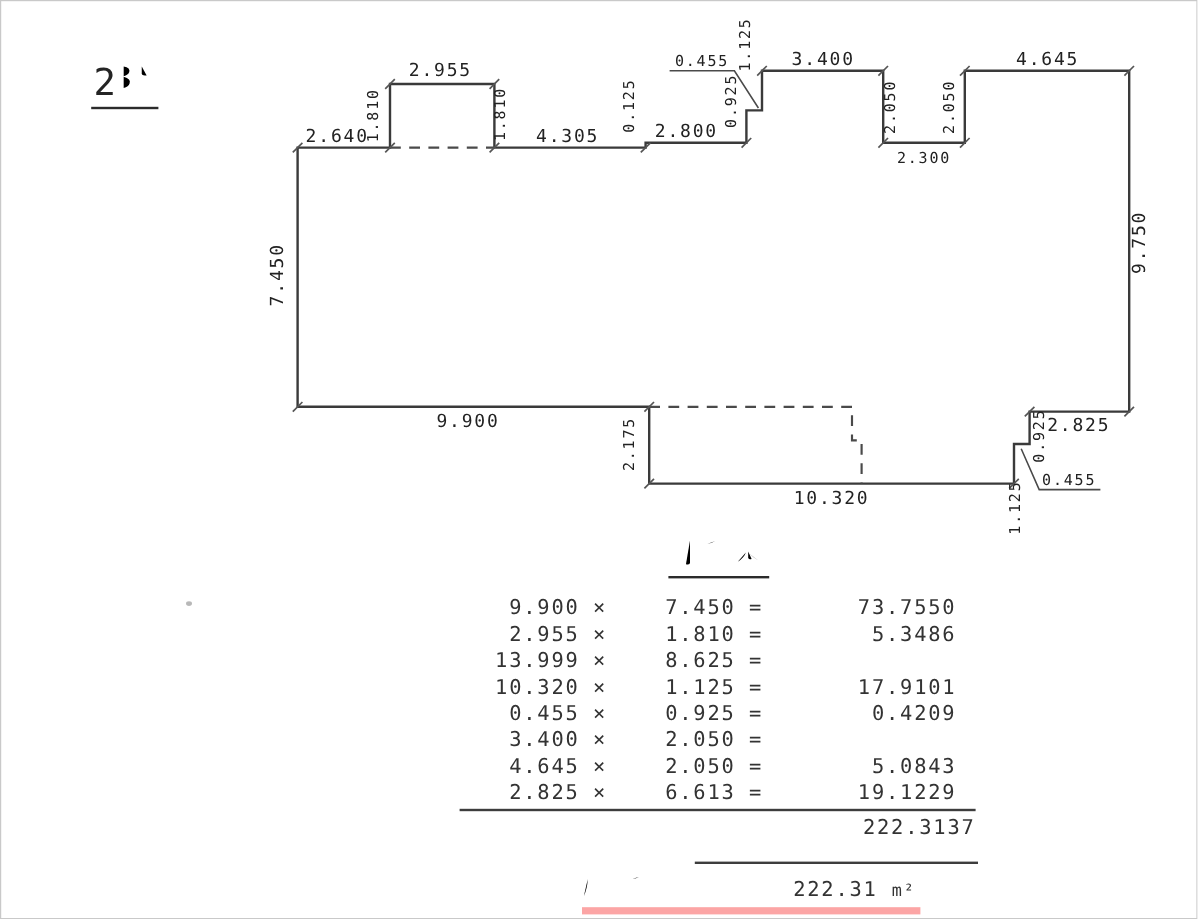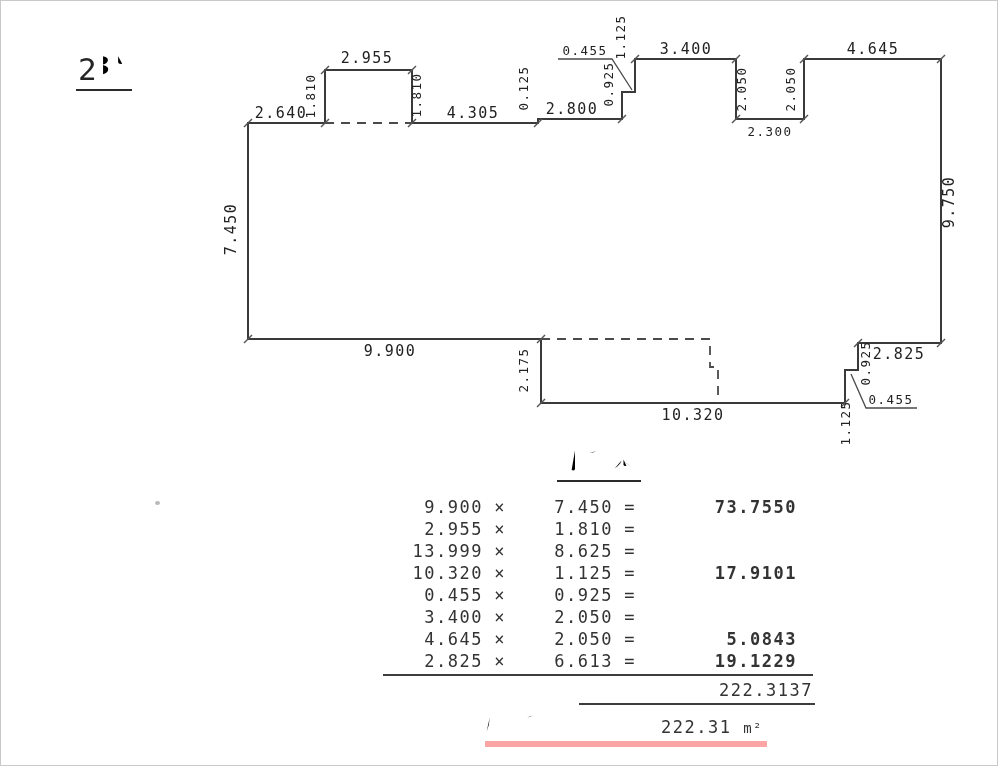--- a/index.html
+++ b/index.html
@@ -32,24 +32,24 @@
 
   
   .calc{position:absolute;left:383px;top:448px;width:432px;color:#333;}
   .calc-title{text-align:center;margin-bottom:14px;}
   .calc-title .wrap{display:inline-block;border-bottom:2px solid #2b2b2b;padding:0 6px 4px;font-size:24px;letter-spacing:3px;}
   .row{display:flex;height:22px;font-size:17px;letter-spacing:1.5px;line-height:22px;}
   .c1{width:100px;text-align:right;}
   .op{width:34px;text-align:center;}
   .c2{width:96px;text-align:right;}
   .eq{width:34px;text-align:center;}
-  .c3{width:150px;text-align:right;font-weight:bold;}
+  .c3{width:150px;text-align:right;}
   .sep{border-top:2px solid #3d3d3d;margin-top:2px;width:430px;}
   .total-row{display:flex;justify-content:space-between;align-items:flex-end;
-    margin-left:196px;width:234px;border-bottom:2px solid #3d3d3d;padding:2px 2px 3px 0;}
+    margin-left:196px;width:234px;border-bottom:2px solid #3d3d3d;padding:2px 2px 18px 0;}
   .total-row .kj{font-size:20px;}
   .total-val{font-size:17px;letter-spacing:1.5px;}
   .floor-row{display:flex;justify-content:space-between;align-items:flex-end;
     margin-left:102px;margin-top:8px;width:278px;border-bottom:6px solid #fca5a5;padding:0 4px 4px 0;}
   .floor-label{font-size:20px;letter-spacing:2px;white-space:nowrap;}
   .floor-label .kj{font-size:20px;}
   .floor-val{font-size:17px;letter-spacing:1.5px;}
   .unit{font-size:14px;}
 
   .speck{position:absolute;left:155px;top:501px;width:5px;height:4px;background:#9a9a9a;border-radius:50%;opacity:.7;}
@@ -214,20 +214,21 @@
         <span class="c2">7.450</span>
         <span class="eq">=</span>
         <span class="c3">73.7550</span>
       </div>
 
       <div class="row">
         <span class="c1">2.955</span>
         <span class="op">×</span>
         <span class="c2">1.810</span>
         <span class="eq">=</span>
+        <span class="c3">5.3486</span>
       </div>
 
       <div class="row">
         <span class="c1">13.999</span>
         <span class="op">×</span>
         <span class="c2">8.625</span>
         <span class="eq">=</span>
       </div>
 
       <div class="row">
@@ -236,20 +237,21 @@
         <span class="c2">1.125</span>
         <span class="eq">=</span>
         <span class="c3">17.9101</span>
       </div>
 
       <div class="row">
         <span class="c1">0.455</span>
         <span class="op">×</span>
         <span class="c2">0.925</span>
         <span class="eq">=</span>
+        <span class="c3">0.4209</span>
       </div>
 
       <div class="row">
         <span class="c1">3.400</span>
         <span class="op">×</span>
         <span class="c2">2.050</span>
         <span class="eq">=</span>
       </div>
 
       <div class="row">

